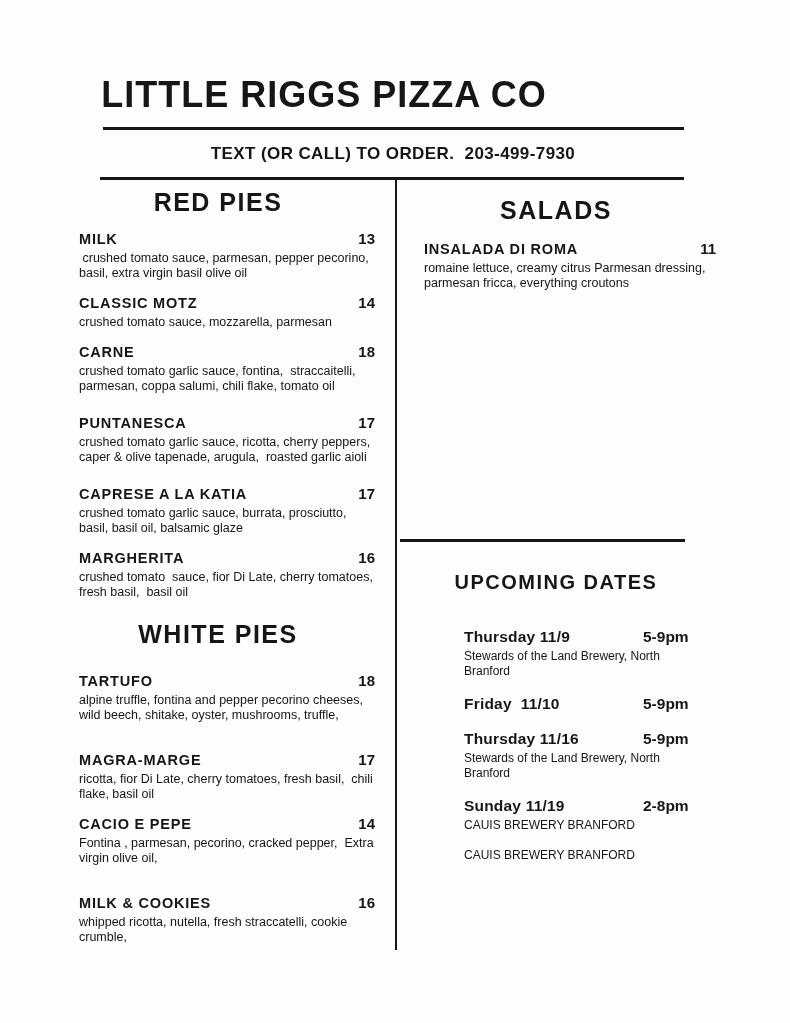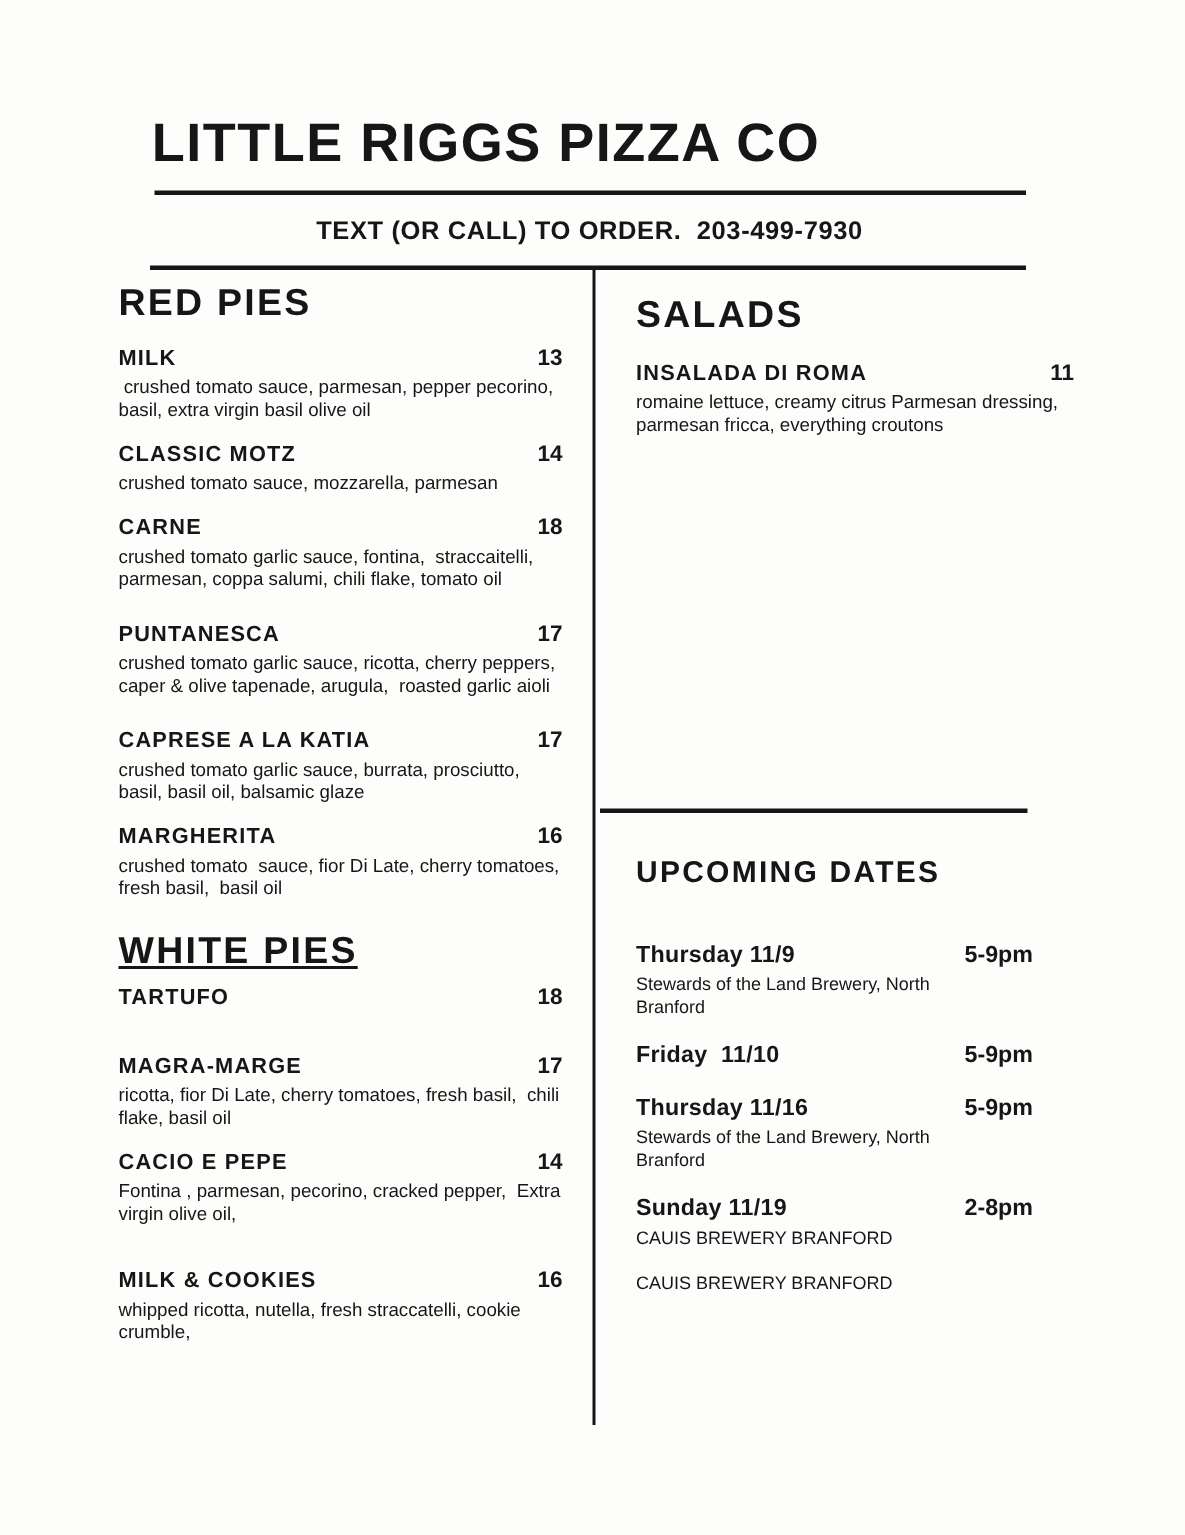--- a/index.html
+++ b/index.html
@@ -30,39 +30,39 @@
   .rule-order  { left:100px; top:177px; width:584px; height:3px; }
   .vrule { position:absolute; left:395px; top:180px; width:2px; height:770px; background:#161616; }
   .rule-events { left:400px; top:539px; width:285px; height:3px; }
 
   
   .col-left  { position:absolute; left:79px;  top:188px; width:296px; }
   .col-right { position:absolute; left:424px; top:196px; width:292px; }
   .events    { position:absolute; left:424px; top:565px; width:292px; }
 
   h2.sec {
-    font-size:25px; line-height:28px;
+    text-align:center; font-size:25px; line-height:28px;
     font-weight:700; letter-spacing:1.5px;
   }
   .col-left h2.sec { padding-right:18px; margin-bottom:14px; }
-  .col-left h2.sec.mid { margin-bottom:8px;text-decoration:underline; }
+  .col-left h2.sec.mid { margin-bottom:24px; }
   .col-right h2.sec, .events h2.sec { padding-right:28px; }
   .col-right h2.sec { margin-bottom:16px; }
   .events h2.sec { font-size:20px; line-height:34px; margin-bottom:28px; }
 
   .item { margin-bottom:13px; }
   .item.mb-md { margin-bottom:20px; }
   .item.mb-lg { margin-bottom:28px; }
   .item .row { display:flex; align-items:baseline; }
   .nm { font-size:14.5px; line-height:18px; font-weight:700; letter-spacing:.8px; white-space:pre-wrap; }
   .pr { margin-left:auto; font-size:15px; font-weight:700; }
   .ds { font-size:12.5px; line-height:15px; margin-top:3px; white-space:pre-wrap; font-weight:400; }
 
   
-  .event { margin-bottom:15px; }
+  .event { margin-bottom:15px;margin-left:40px; }
   .event .row { display:flex; align-items:baseline; }
   .ev-date { flex:1; font-size:15.5px; line-height:20px; font-weight:700; letter-spacing:.2px; white-space:pre-wrap; }
   .ev-time { width:73px; flex-shrink:0; font-size:15.5px; font-weight:700; }
   .ev-loc  { font-size:12px; line-height:15px; margin-top:2px; max-width:240px; white-space:pre-wrap; font-weight:400; }
 </style>
 </head>
 <body>
 
 <div class="page">
 
@@ -124,20 +124,21 @@
       <p class="ds">crushed tomato  sauce, fior Di Late, cherry tomatoes, fresh basil,  basil oil</p>
     </article>
 
     <h2 class="sec mid">WHITE PIES</h2>
 
     <article class="item mb-lg">
       <div class="row">
         <span class="nm">TARTUFO</span>
         <span class="pr">18</span>
       </div>
+      <p class="ds">alpine truffle, fontina and pepper pecorino cheeses, wild beech, shitake, oyster, mushrooms, truffle,</p>
     </article>
 
     <article class="item">
       <div class="row">
         <span class="nm">MAGRA-MARGE</span>
         <span class="pr">17</span>
       </div>
       <p class="ds">ricotta, fior Di Late, cherry tomatoes, fresh basil,  chili flake, basil oil</p>
     </article>
 

